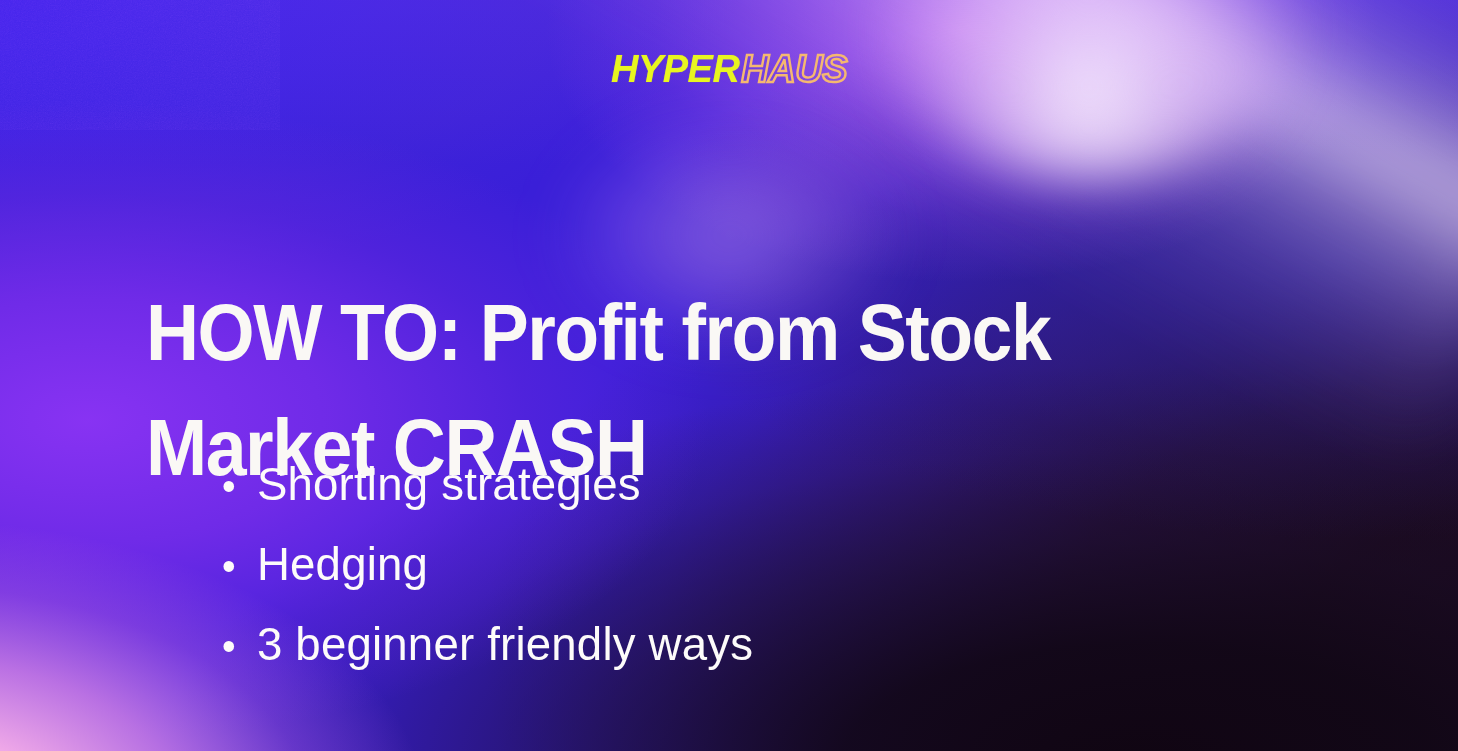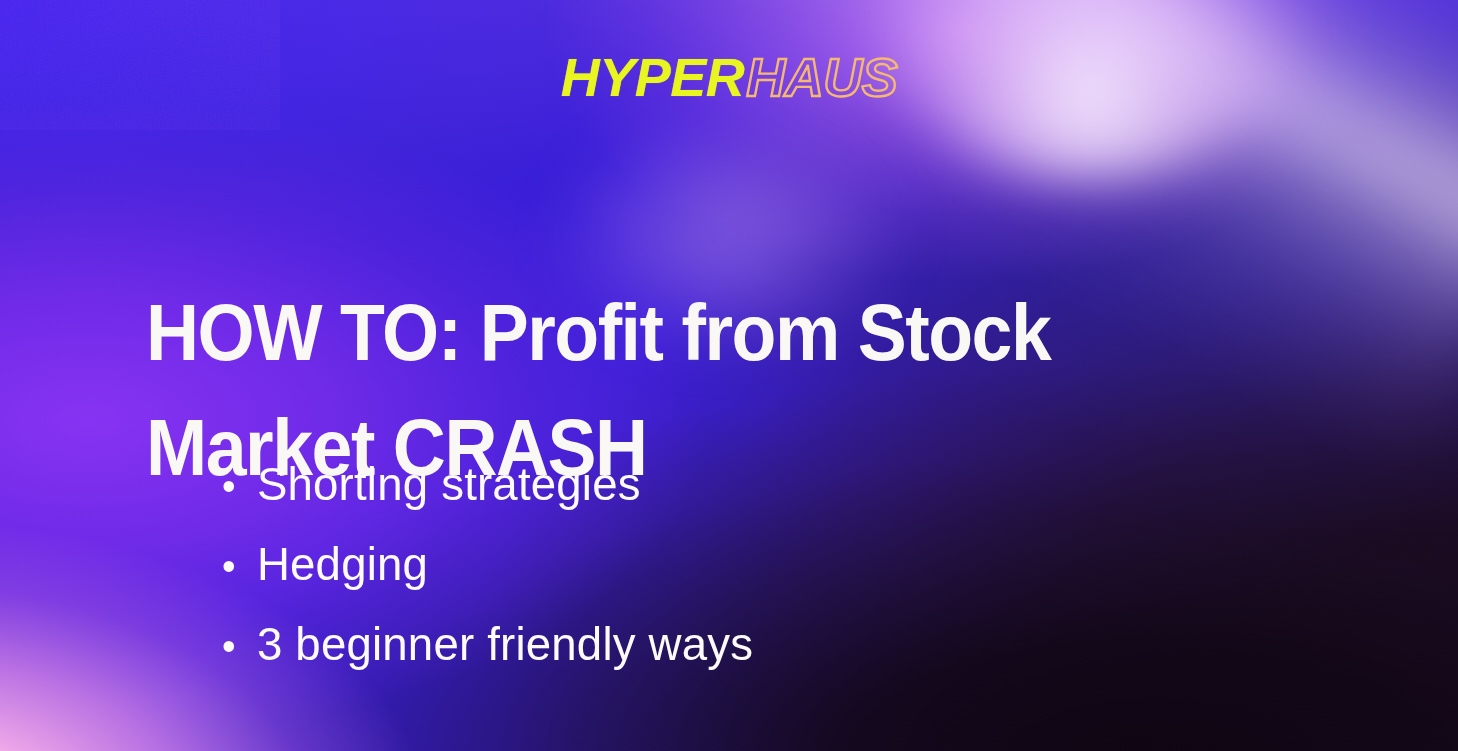--- a/index.html
+++ b/index.html
@@ -171,21 +171,21 @@
     width: 100%;
     height: 100%;
   }
 
   .logo {
     position: absolute;
     top: 50px;
     left: 0;
     width: 100%;
     text-align: center;
-    font-size: 54px;
+    font-size: 38px;
     font-weight: bold;
     font-style: italic;
     letter-spacing: -0.5px;
     line-height: 1;
     white-space: nowrap;
     user-select: none;
   }
   .logo-hyper {
     color: #e8f520;
     text-shadow: 0 0 1px rgba(232,245,32,0.55);

